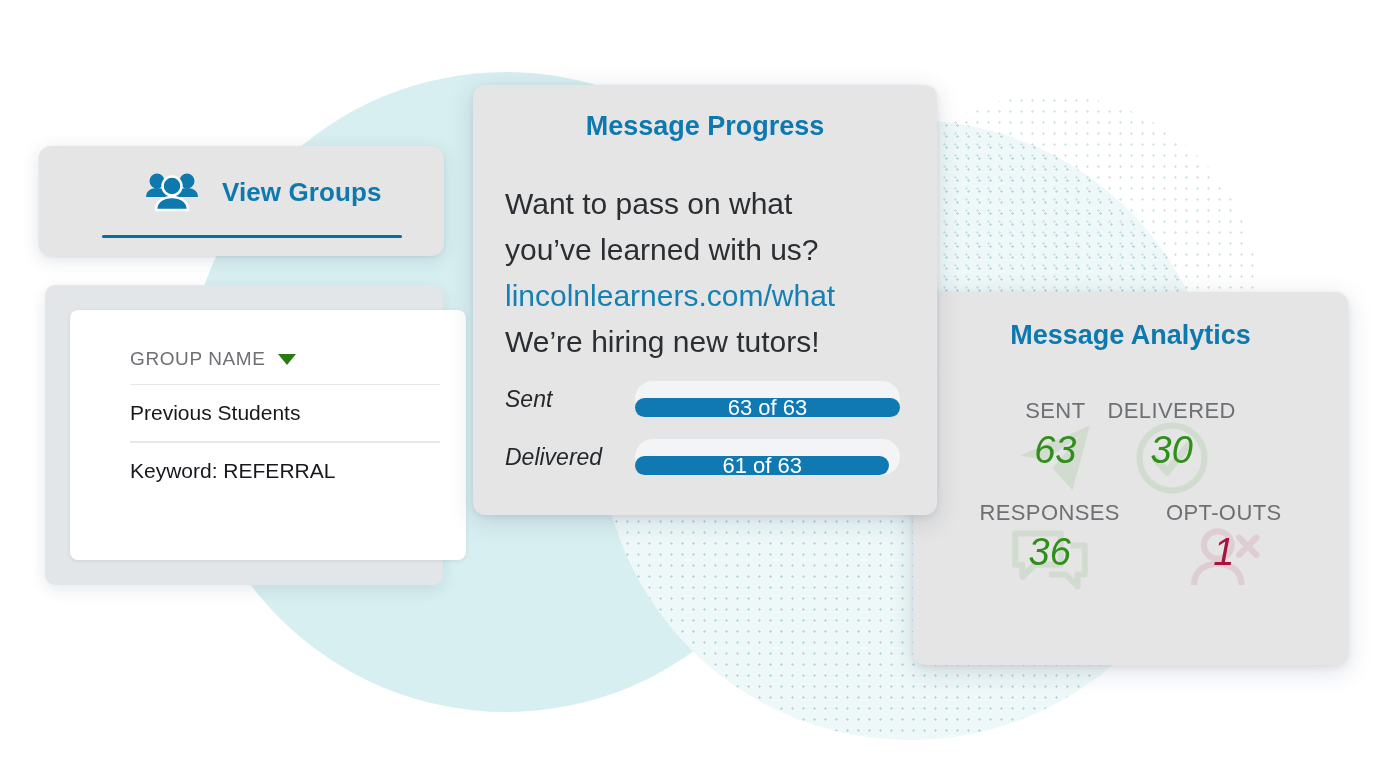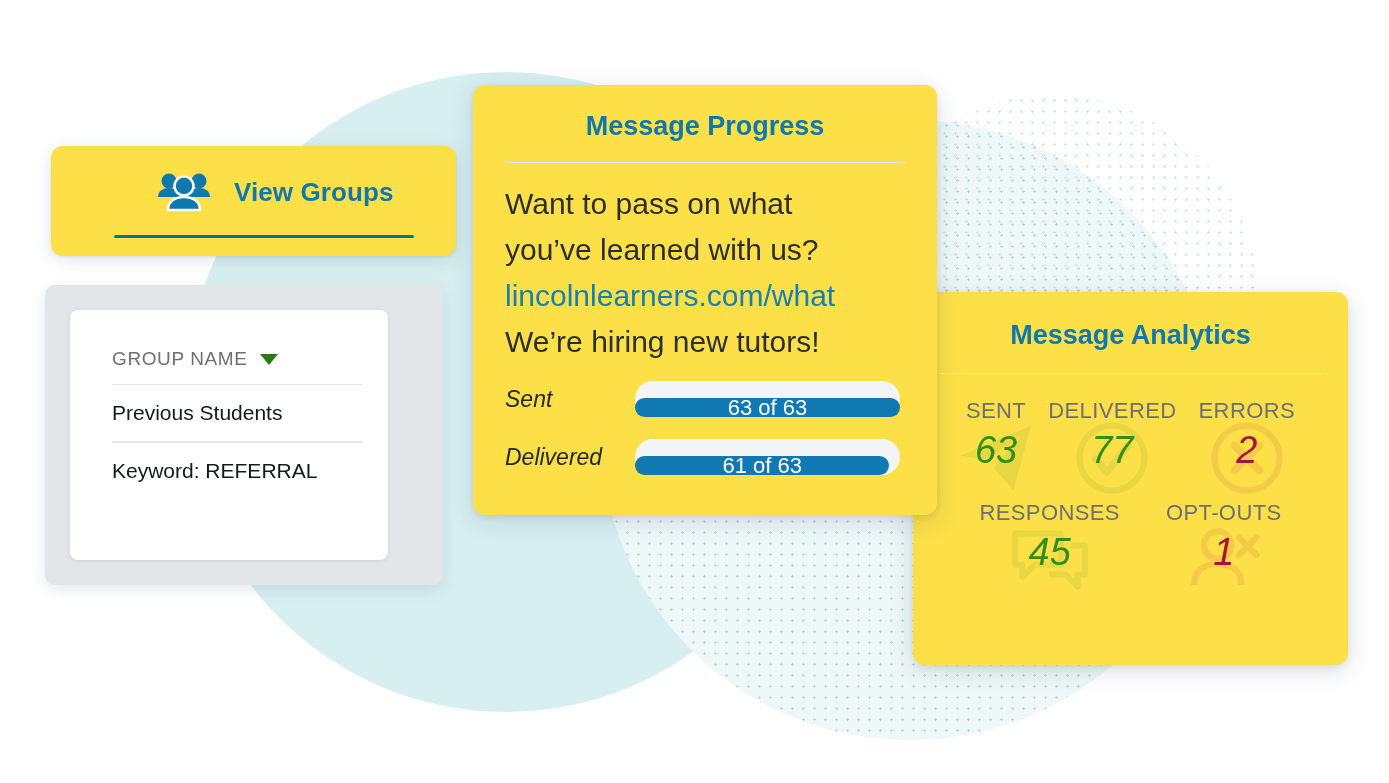--- a/index.html
+++ b/index.html
@@ -51,28 +51,28 @@
     height: 420px;
     border-radius: 50%;
     background-image: radial-gradient(#c6dde2 1px, transparent 1.1px);
     background-size: 11px 11px;
     opacity: .75;
   }
 
   
   .card {
     position: absolute;
-    background: #fde047;
+    background: #e5e5e5;
     border-radius: 12px;
     z-index: 5;
   }
 
   
   #view-groups-card {
-    left: 51px;
+    left: 39px;
     top: 146px;
     width: 405px;
     height: 110px;
     box-shadow: 0 4px 18px rgba(23,43,77,.13), 0 1px 3px rgba(23,43,77,.08);
     display: flex;
     flex-direction: column;
     justify-content: center;
   }
   #view-groups-row {
     display: flex;
@@ -106,27 +106,27 @@
     height: 300px;
     background: #e3e6e9;
     border-radius: 10px;
     box-shadow: 0 5px 16px rgba(23,43,77,.10);
     z-index: 4;
   }
   #group-list-card {
     position: absolute;
     left: 70px;
     top: 310px;
-    width: 318px;
+    width: 396px;
     height: 250px;
     background: #ffffff;
     border-radius: 8px;
     box-shadow: 0 1px 4px rgba(23,43,77,.10);
     z-index: 6;
-    padding: 0 0 0 0;
+    padding: 0 0 0 18px;
     box-sizing: border-box;
   }
   #group-header {
     display: flex;
     align-items: center;
     gap: 12px;
     padding: 38px 0 0 42px;
   }
   #group-header-label {
     color: #6f6f74;
@@ -366,44 +366,34 @@
       <div class="stat-value val-green">63</div>
     </div>
     <div class="stat">
       <span class="stat-watermark">
         <svg width="80" height="80" viewBox="0 0 64 64">
             <circle cx="32" cy="32" r="26" fill="none" stroke="#2f8f1a" stroke-width="5"></circle>
             <path d="M19 33l9 10 17-21" fill="none" stroke="#2f8f1a" stroke-width="6" stroke-linecap="round" stroke-linejoin="round"></path>
           </svg>
       </span>
       <div class="stat-label">DELIVERED</div>
-      <div class="stat-value val-green">77</div>
-    </div>
-    <div class="stat">
-      <span class="stat-watermark">
-        <svg width="80" height="80" viewBox="0 0 64 64">
-            <circle cx="32" cy="32" r="26" fill="none" stroke="#a8123f" stroke-width="5"></circle>
-            <path d="M22 22l20 20M42 22L22 42" fill="none" stroke="#a8123f" stroke-width="6" stroke-linecap="round"></path>
-          </svg>
-      </span>
-      <div class="stat-label">ERRORS</div>
-      <div class="stat-value val-red">2</div>
+      <div class="stat-value val-green">30</div>
     </div>
   </div>
 
   <div class="stat-row" id="stat-row-2">
     <div class="stat">
       <span class="stat-watermark">
         <svg width="84" height="80" viewBox="0 0 70 64">
             <path d="M6 10h38v26H22L12 46V36H6z" fill="none" stroke="#2f8f1a" stroke-width="5" stroke-linejoin="round"></path>
             <path d="M52 20h12v24h-6v10l-10-10H34" fill="none" stroke="#2f8f1a" stroke-width="5" stroke-linejoin="round"></path>
           </svg>
       </span>
       <div class="stat-label">RESPONSES</div>
-      <div class="stat-value val-green">45</div>
+      <div class="stat-value val-green">36</div>
     </div>
     <div class="stat">
       <span class="stat-watermark">
         <svg width="80" height="80" viewBox="0 0 64 64">
             <circle cx="27" cy="20" r="11" fill="none" stroke="#a8123f" stroke-width="5"></circle>
             <path d="M8 52c0-11 8-17 19-17s19 6 19 17" fill="none" stroke="#a8123f" stroke-width="5"></path>
             <path d="M44 14l14 14M58 14L44 28" fill="none" stroke="#a8123f" stroke-width="5" stroke-linecap="round"></path>
           </svg>
       </span>
       <div class="stat-label">OPT-OUTS</div>

